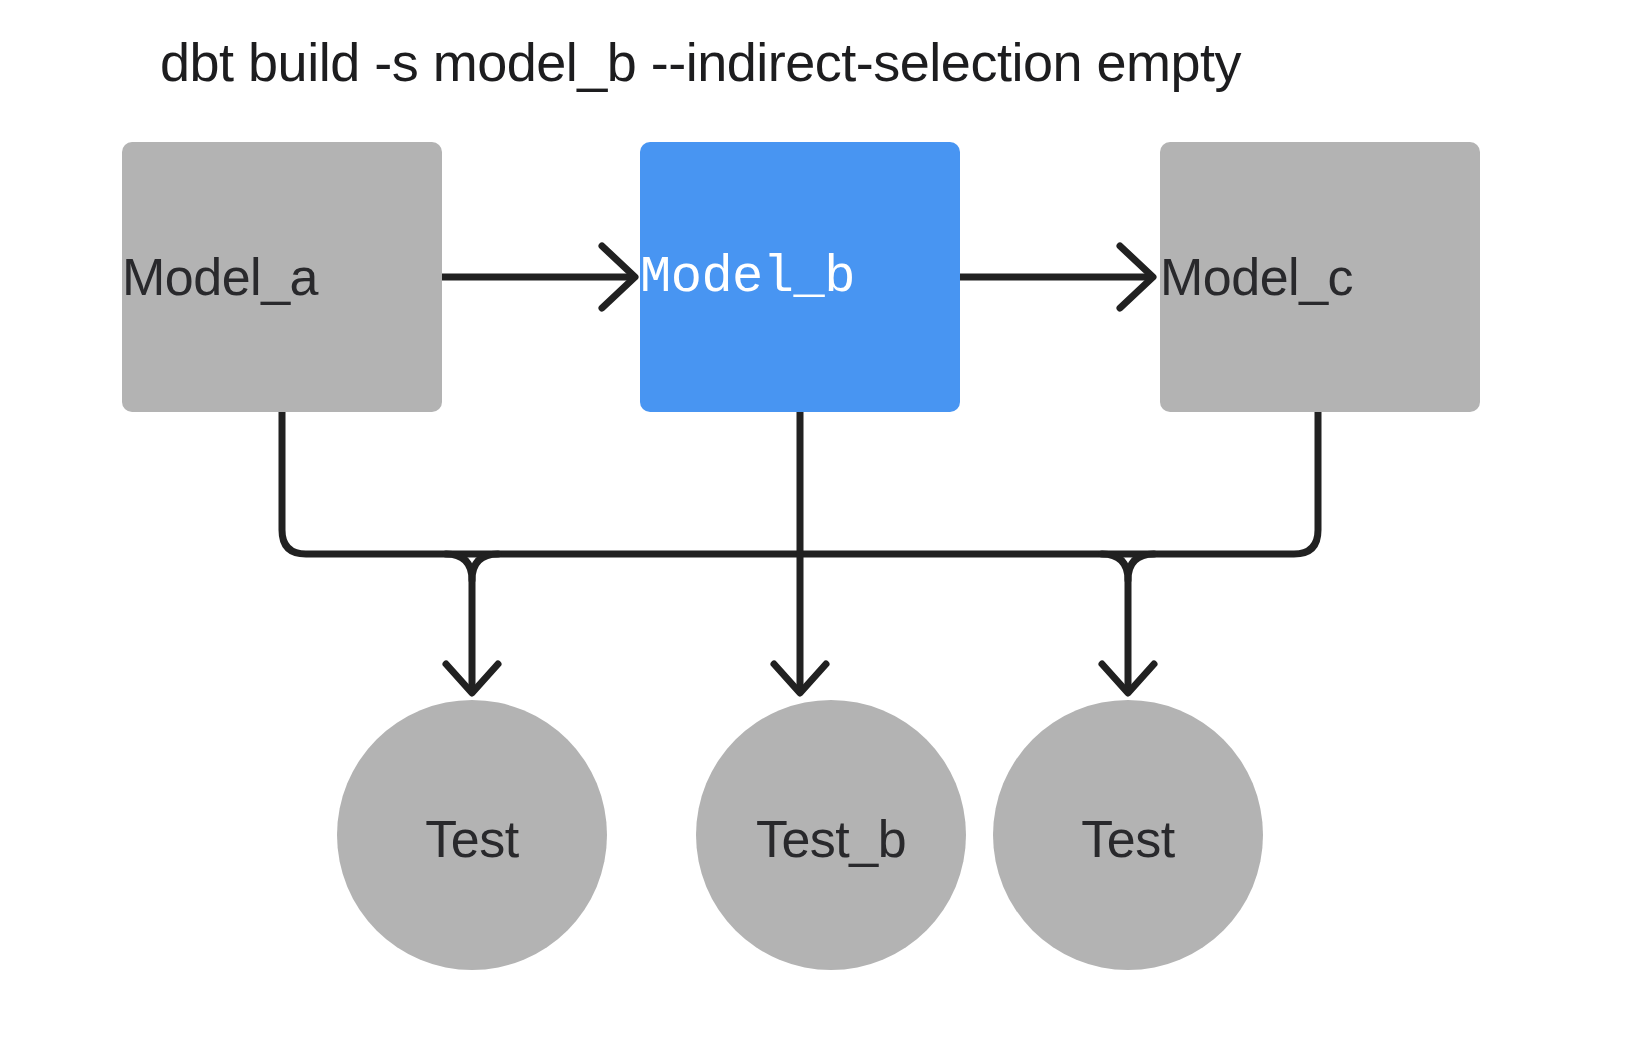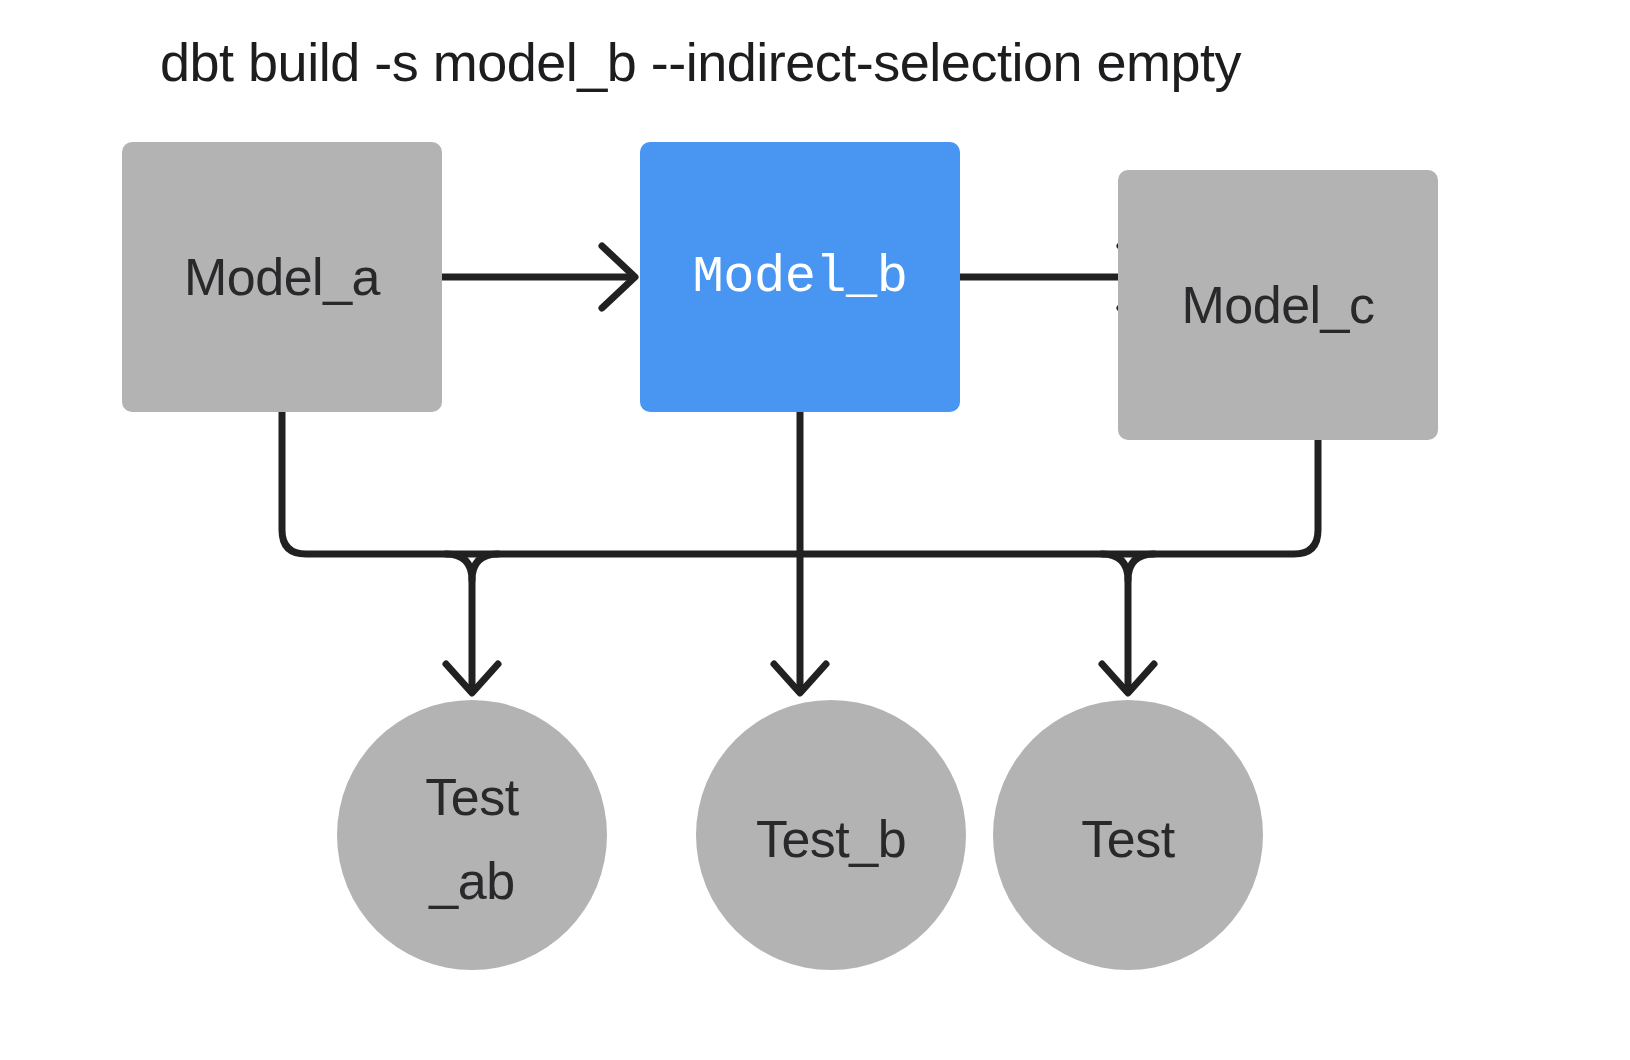--- a/index.html
+++ b/index.html
@@ -35,29 +35,29 @@
     white-space: nowrap;
   }
   .model-box {
     position: absolute;
     top: 142px;
     width: 320px;
     height: 270px;
     border-radius: 10px;
     display: flex;
     align-items: center;
-    justify-content: center;
+    justify-content: flex-start;
     font-size: 52px;
     letter-spacing: -0.5px;
   }
   .model-gray { background: #b3b3b3; color: #29292c; }
   .model-selected { background: #4895f2; color: #ffffff; font-family: Liberation Mono, monospace; }
   .model-a { left: 122px; }
   .model-b { left: 640px; }
-  .model-c { left: 1118px; margin-top: 28px; }
+  .model-c { left: 1160px; }
   .test-circle {
     position: absolute;
     top: 700px;
     width: 270px;
     height: 270px;
     border-radius: 50%;
     background: #b3b3b3;
     color: #29292c;
     display: flex;
     flex-direction: column;
@@ -109,21 +109,20 @@
   <div class="model-box model-selected model-b">
     <span>Model_b</span>
   </div>
 
   <div class="model-box model-gray model-c">
     <span>Model_c</span>
   </div>
 
   <div class="test-circle test-ab">
     <span class="label-line">Test</span>
-    <span class="label-line">_ab</span>
   </div>
 
   <div class="test-circle test-b">
     <span class="label-line">Test_b</span>
   </div>
 
   <div class="test-circle test-bc">
     <span class="label-line">Test</span>
   </div>
 

